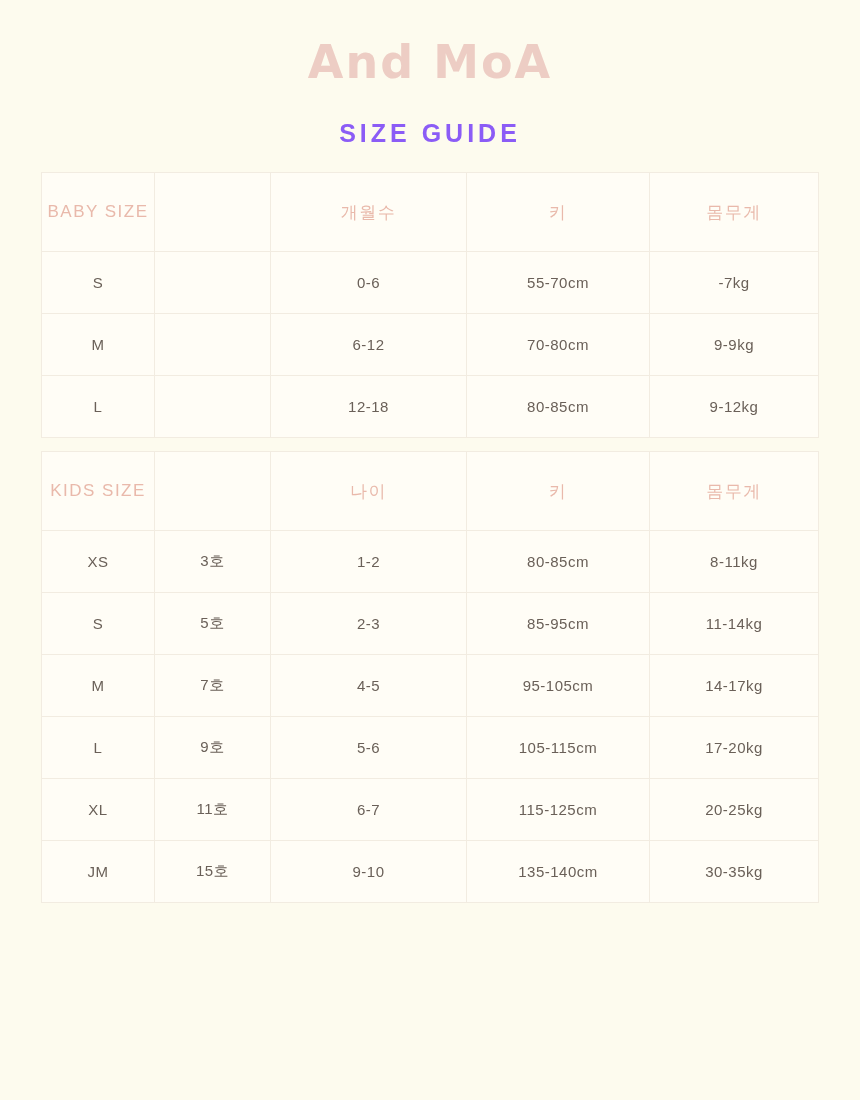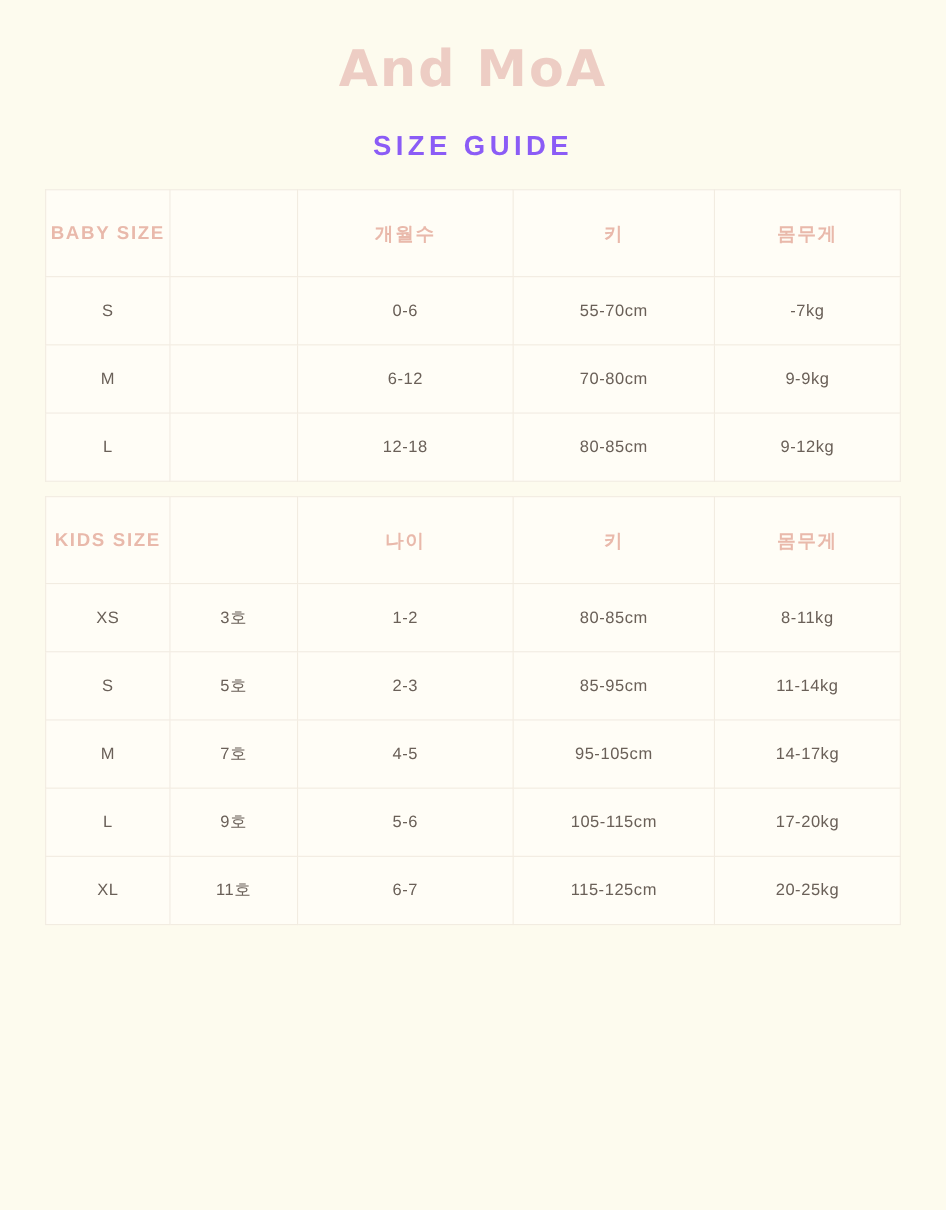--- a/index.html
+++ b/index.html
@@ -58,21 +58,21 @@
     border: 1px solid #f2ece1;
     text-align: center;
     font-size: 15px;
     color: #6a6058;
   }
   table.size-table thead th {
     height: 76px;
     color: #e9b9ab;
     font-size: 17px;
     letter-spacing: 1.5px;
-    font-weight: bold;
+    font-weight: normal;
   }
   table.size-table tbody td {
     height: 59px;
     font-weight: normal;
     letter-spacing: 0.5px;
   }
   .col-a { width: 110px; }
   .col-b { width: 113px; }
   .col-c { width: 193px; }
   .col-d { width: 180px; }
@@ -174,17 +174,24 @@
         <td class="col-d">105-115cm</td>
         <td class="col-e">17-20kg</td>
       </tr>
       <tr>
         <td class="col-a">XL</td>
         <td class="col-b">11호</td>
         <td class="col-c">6-7</td>
         <td class="col-d">115-125cm</td>
         <td class="col-e">20-25kg</td>
       </tr>
+      <tr>
+        <td class="col-a">JM</td>
+        <td class="col-b">15호</td>
+        <td class="col-c">9-10</td>
+        <td class="col-d">135-140cm</td>
+        <td class="col-e">30-35kg</td>
+      </tr>
     </tbody>
   </table>
 
 
 </div>
 
 </body></html>

